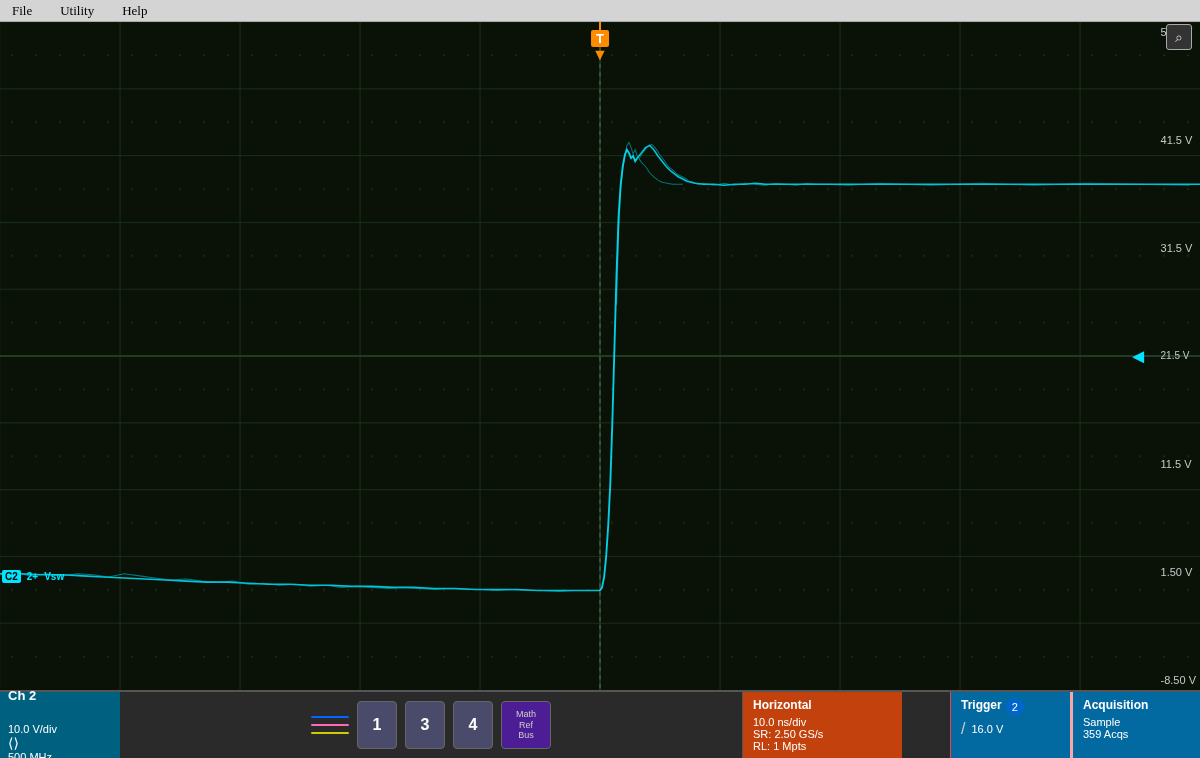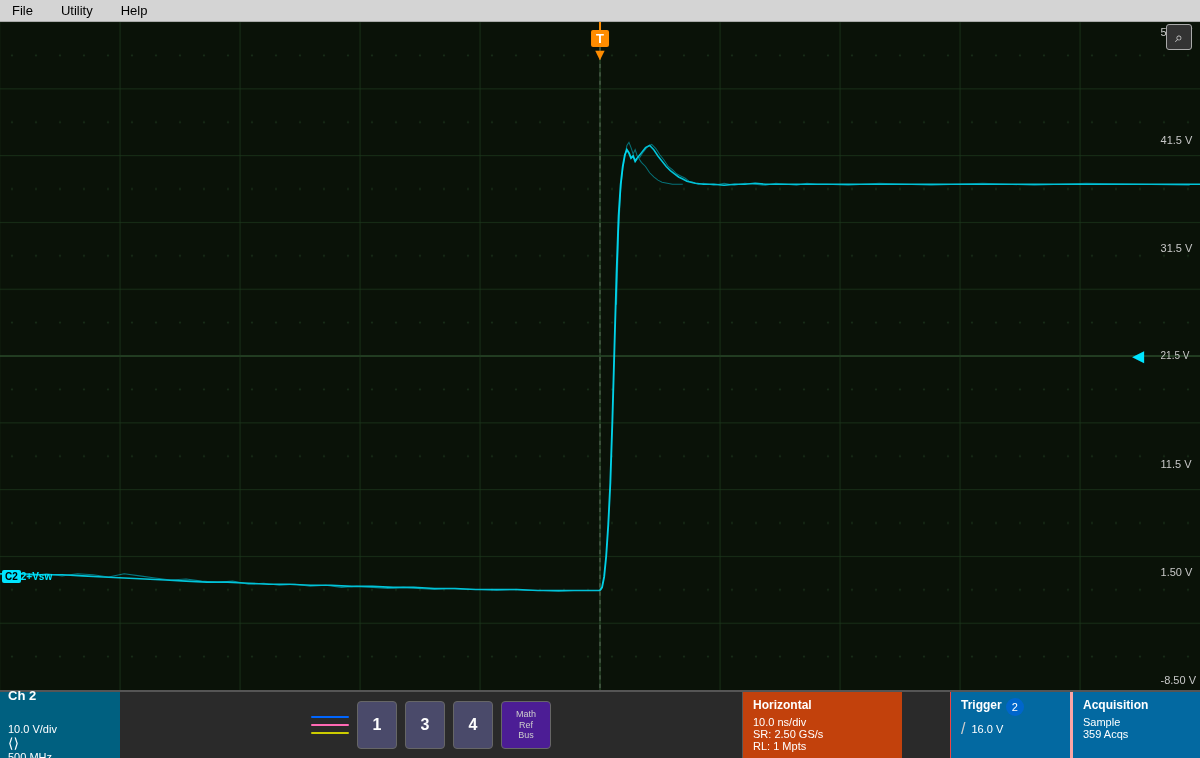--- a/index.html
+++ b/index.html
@@ -19,20 +19,21 @@
       align-items: center;
       padding: 0 8px;
       gap: 20px;
       border-bottom: 1px solid #aaa;
     }
     .menubar-item {
       font-size: 13px;
       color: #000;
       cursor: pointer;
       padding: 2px 4px;
+      font-family: Liberation Serif, serif;
     }
 
     
     .bottom-bar {
       background: #2a2a2a;
       height: 68px;
       display: flex;
       align-items: stretch;
       border-top: 2px solid #555;
     }
@@ -245,21 +246,21 @@
         <polyline points="
           596,270 598,200 600,160 602,140 604,128 606,118 608,115 610,120 612,126 614,122 616,128 620,134 624,138 628,144 632,148 636,151 640,153 650,155 660,155
         " fill="none" stroke="#00e5ff" stroke-width="1" opacity="0.45"></polyline>
 
         <line x1="580" y1="0" x2="580" y2="638" stroke="#fff" stroke-width="1" opacity="0.25" stroke-dasharray="4,4"></line>
 
       </svg>
 
       <div style="position:absolute;right:52px;top:50%;transform:translateY(-50%);color:#00e5ff;font-size:20px;">◄</div>
 
-      <div style="position:absolute;left:2px;top:82%;color:#00e5ff;font-size:12px;font-weight:bold;display:flex;align-items:center;gap:0;">
+      <div style="position:absolute;left:2px;top:82%;color:#00e5ff;font-size:12px;font-weight:bold;display:flex;align-items:center;gap:6px;">
         <div style="background:#00e5ff;color:#000;font-size:10px;font-weight:bold;padding:1px 3px;border-radius:2px;">C2</div>
         <span style="font-size:10px;color:#00e5ff;">2+</span>
         <span style="font-size:10px;color:#00e5ff;">Vsw</span>
       </div>
 
       <div style="position:absolute;right:2px;top:0;bottom:0;display:flex;flex-direction:column;justify-content:space-between;padding:4px 2px;">
         <span style="color:#c8c8c8;font-size:11px;">51.5 V</span>
         <span style="color:#c8c8c8;font-size:11px;">41.5 V</span>
         <span style="color:#c8c8c8;font-size:11px;">31.5 V</span>
         <span style="color:#c8c8c8;font-size:10px;">21.5 V</span>

